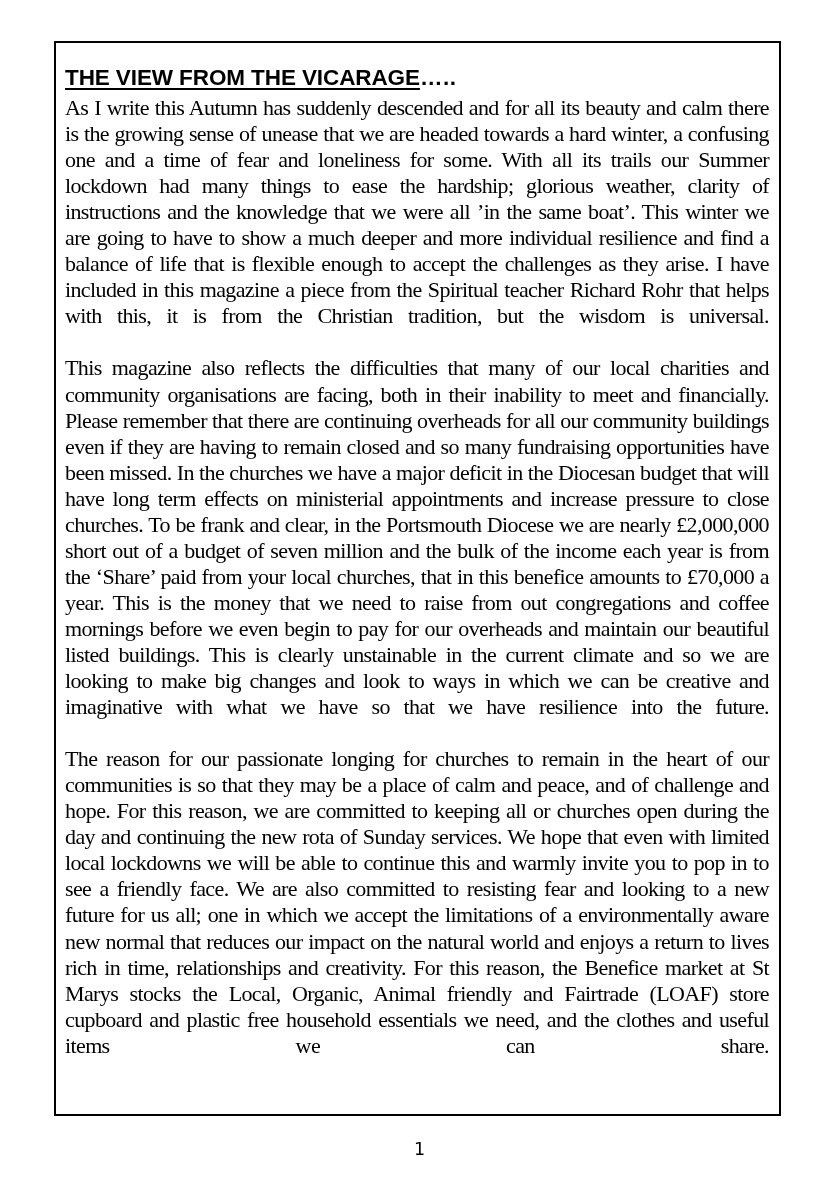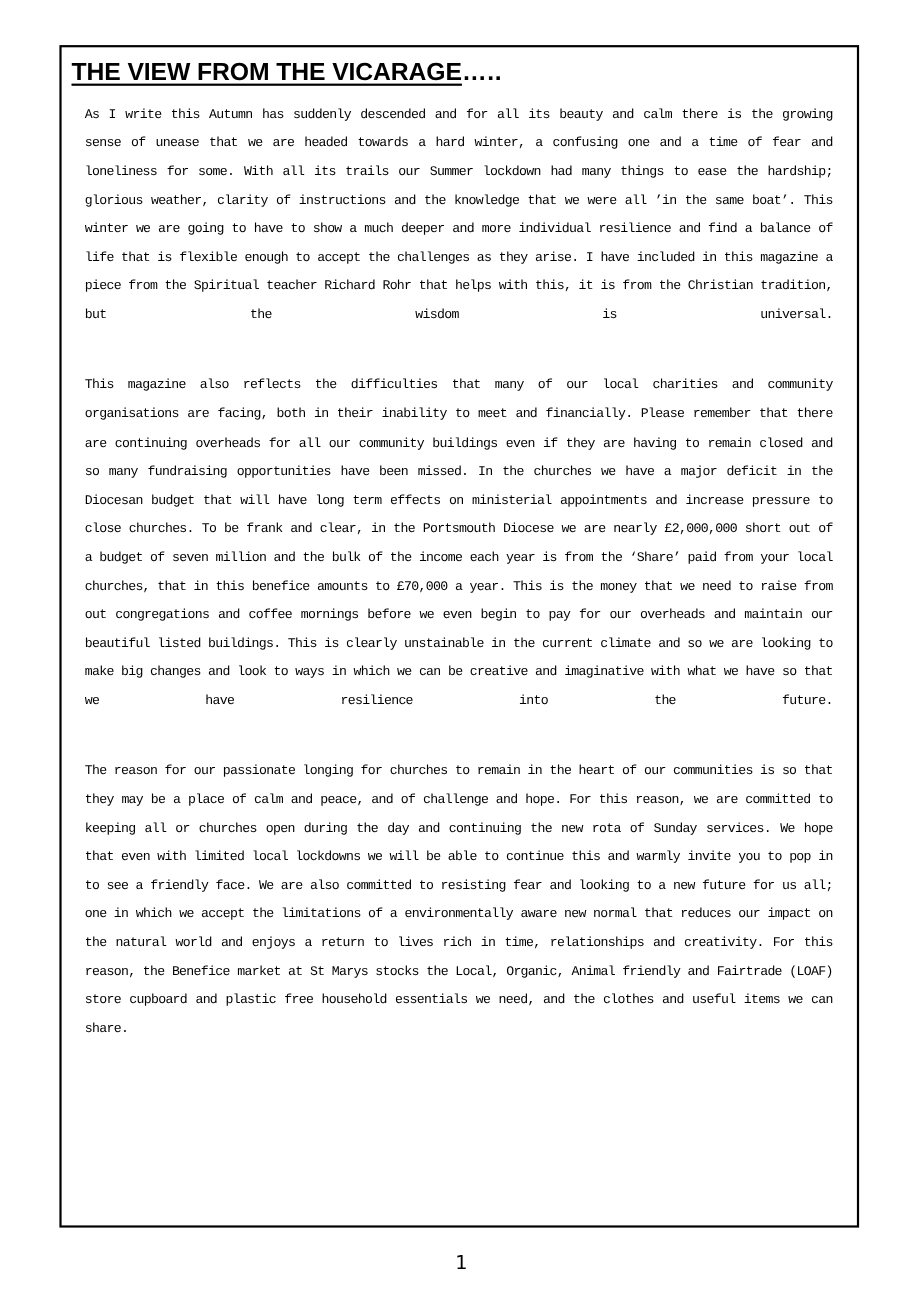--- a/index.html
+++ b/index.html
@@ -40,42 +40,42 @@
     overflow: hidden;
   }
 
   
   #article-title {
     font-family: "Liberation Sans", sans-serif;
     font-weight: bold;
     font-size: 22.5px;
     line-height: 27px;
     letter-spacing: -0.1px;
-    margin: 0 0 4px 0;
+    margin: 12px 0 4px 0;
     white-space: nowrap;
     -webkit-font-smoothing: none;
   }
   #article-title .title-main {
     text-decoration: underline;
     text-decoration-thickness: 2.4px;
     text-underline-offset: 3px;
   }
   #article-title .title-dots {
     text-decoration: none;
     letter-spacing: 0.6px;
   }
 
   
   .body-text {
-    font-family: Liberation Mono, monospace;
-    font-size: 12px;
+    font-family: Liberation Serif, serif;
+    font-size: 22px;
     line-height: 26.05px;
     text-align: justify;
     text-justify: inter-word;
-    margin: 12px;
+    margin: 0;
     letter-spacing: -0.62px;
     word-spacing: 0px;
     -webkit-font-smoothing: none;
   }
   .body-text + .body-text {
     margin-top: 0;
   }
   
   .body-text::after {
     content: "";

